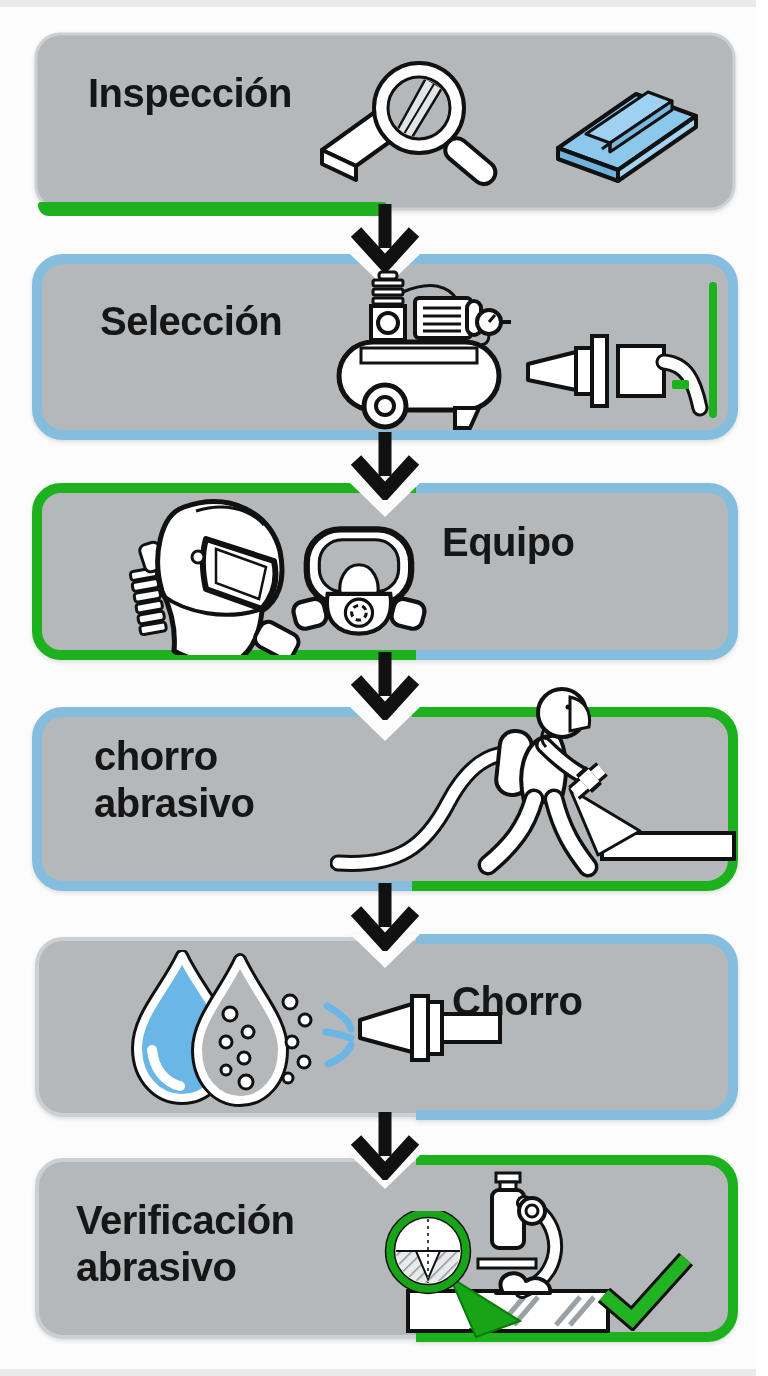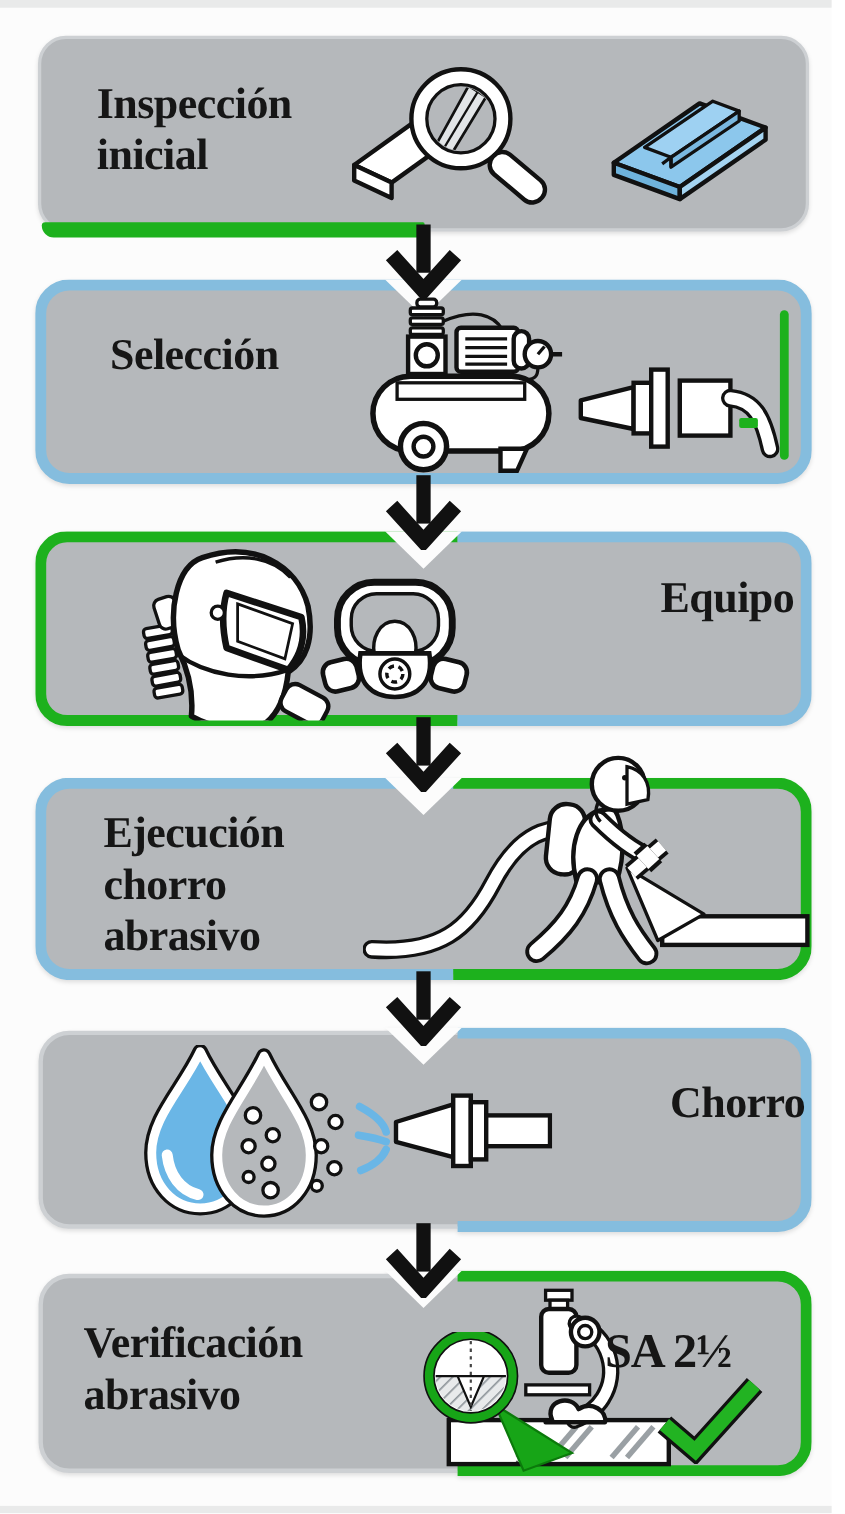--- a/index.html
+++ b/index.html
@@ -1,23 +1,23 @@
 <!DOCTYPE html>
 <html><head>
 <meta charset="utf-8">
 <style>
   html,body{margin:0;padding:0;background:#fff;}
   .page{position:relative;width:756px;height:1376px;background:#fcfcfc;overflow:hidden;
-        font-family:Liberation Serif, serif;}
+        font-family:Liberation Sans, sans-serif;}
   .edge{position:absolute;left:0;width:768px;height:7px;background:#e9eaea;}
   .box{position:absolute;left:32px;width:706px;}
   .frame{position:absolute;left:0;top:0;width:100%;height:100%;filter:drop-shadow(0 2px 2px rgba(0,0,0,0.12));}
   .label{position:absolute;font-weight:bold;color:#161616;font-size:40px;line-height:47px;letter-spacing:-0.5px;}
   .label span{display:block;}
-  .label.centered{text-align:right;}
+  .label.centered{text-align:left;}
   .icon{position:absolute;}
   .arrow{position:absolute;width:90px;height:70px;z-index:6;}
   .greenbar{position:absolute;left:6px;bottom:-3px;width:348px;height:14px;background:#1db11d;
             border-radius:4px 2px 2px 14px;}
   .vline{position:absolute;right:21px;top:28px;width:8px;height:136px;background:#1db11d;border-radius:4px;}
   .vdash{position:absolute;left:640px;top:126px;width:17px;height:9px;background:#1db11d;border-radius:2px;}
   .sa{position:absolute;font-weight:bold;font-size:44px;color:#161616;letter-spacing:-1px;}
 </style>
 </head>
 <body>
@@ -26,21 +26,20 @@
   <div class="edge" style="top:0"></div>
   <div class="edge" style="top:1369px"></div>
 
   <section class="box" style="top:30px;height:183px">
     <svg class="frame" viewBox="0 0 706 183">
       <rect x="4" y="4" width="698" height="175" rx="24" fill="#b5b8bb" stroke="#cdd0d3" stroke-width="3"></rect>
     </svg>
     <div class="greenbar"></div>
     <div class="label" style="left:56px;top:40px">
       <span>Inspección</span>
-      <span>inicial</span>
     </div>
     <svg class="icon" style="left:284px;top:18px" width="185" height="150" viewBox="0 0 185 150">
       <polygon points="6,102 98,36 132,52 40,118" fill="#fff" stroke="#111" stroke-width="4" stroke-linejoin="round"></polygon>
       <polygon points="6,102 6,116 40,132 40,118" fill="#fff" stroke="#111" stroke-width="4" stroke-linejoin="round"></polygon>
       <circle cx="103" cy="60" r="45" fill="#fff" stroke="#111" stroke-width="4"></circle>
       <circle cx="103" cy="60" r="31" fill="#b5b8bb" stroke="#111" stroke-width="3"></circle>
       <g clip-path="url(#s1clip)">
         <polygon points="78,88 110,30 126,40 92,96" fill="#e2e5e7" stroke="#111" stroke-width="2.5"></polygon>
         <line x1="88" y1="86" x2="118" y2="36" stroke="#111" stroke-width="2"></line>
       </g>
@@ -177,21 +176,20 @@
         <clipPath id="b4R">
             <rect x="380" y="0" width="326" height="184"></rect>
           </clipPath>
       </defs>
       <rect x="5" y="5" width="696" height="174" rx="26" fill="#b5b8bb"></rect>
       <rect x="5" y="5" width="696" height="174" rx="26" fill="none" stroke="#85bdde" stroke-width="10" clip-path="url(#b4L)"></rect>
       <rect x="5" y="5" width="696" height="174" rx="26" fill="none" stroke="#1db11d" stroke-width="10" clip-path="url(#b4R)"></rect>
       <polygon points="318,0 388,0 353,34" fill="#fcfcfc"></polygon>
     </svg>
     <div class="label" style="left:62px;top:26px">
-      <span>Ejecución</span>
       <span>chorro</span>
       <span>abrasivo</span>
     </div>
     <svg class="icon" style="left:298px;top:-22px;z-index:7" width="412" height="200" viewBox="0 0 412 200">
       <rect x="272" y="148" width="132" height="26" fill="#fff" stroke="#111" stroke-width="4"></rect>
       <polygon points="240,104 310,146 268,170" fill="#fff" stroke="#111" stroke-width="3" stroke-linejoin="round"></polygon>
       <path d="M8,178 C70,182 96,160 118,118 C140,76 168,58 212,74" stroke="#111" stroke-width="17" fill="none" stroke-linecap="round"></path>
       <path d="M8,178 C70,182 96,160 118,118 C140,76 168,58 212,74" stroke="#fff" stroke-width="11" fill="none" stroke-linecap="round"></path>
       <rect x="168" y="46" width="32" height="64" rx="15" transform="rotate(6 184 78)" fill="#fff" stroke="#111" stroke-width="4"></rect>
       <path d="M214,52 C196,58 186,84 194,116 L230,118 C240,90 236,62 228,50 Z" fill="#fff" stroke="#111" stroke-width="4" stroke-linejoin="round"></path>
@@ -321,19 +319,18 @@
       <circle cx="56" cy="40" r="38" fill="#fff" stroke="#17a517" stroke-width="9"></circle>
       <circle cx="56" cy="40" r="42.5" fill="none" stroke="#111" stroke-width="1.5"></circle>
       <circle cx="56" cy="40" r="33.5" fill="none" stroke="#111" stroke-width="1.5"></circle>
       <g clip-path="url(#b6pm)">
         <rect x="18" y="40" width="76" height="34" fill="url(#hatch6)"></rect>
         <line x1="20" y1="40" x2="92" y2="40" stroke="#111" stroke-width="2"></line>
         <polygon points="44,40 56,68 68,40" fill="#fff" stroke="#111" stroke-width="2"></polygon>
         <line x1="56" y1="8" x2="56" y2="72" stroke="#444" stroke-width="2" stroke-dasharray="3 4"></line>
       </g>
     </svg>
-    <div class="sa" style="left:518px;top:48px">SA 2½</div>
     <svg class="icon" style="left:562px;top:96px" width="100" height="80" viewBox="0 0 100 80">
       <path d="M10,44 L38,68 L92,8" stroke="#111" stroke-width="19" fill="none" stroke-linejoin="miter"></path>
       <path d="M10,44 L38,68 L92,8" stroke="#22b322" stroke-width="13" fill="none" stroke-linejoin="miter"></path>
     </svg>
   </section>
 </div>
 
 </body></html>

